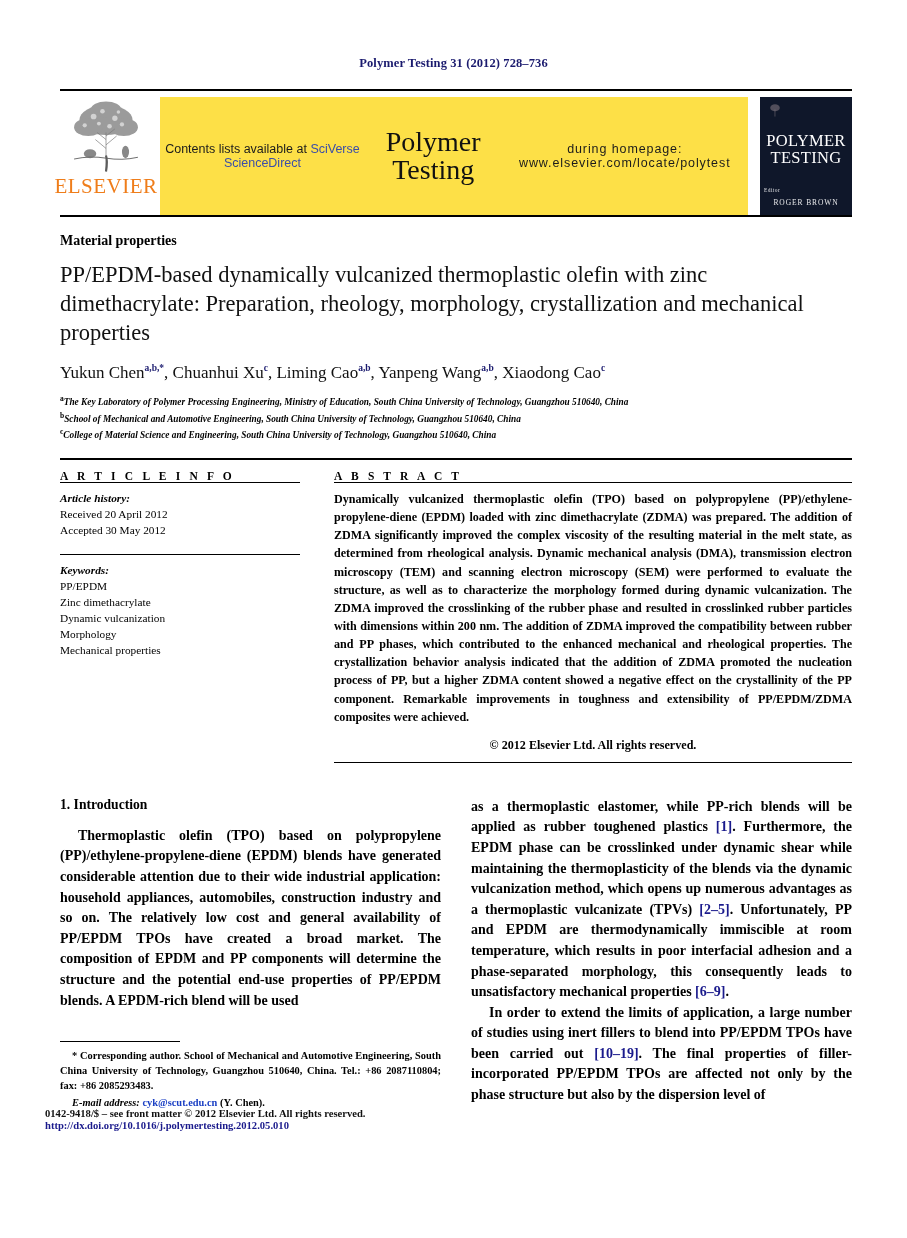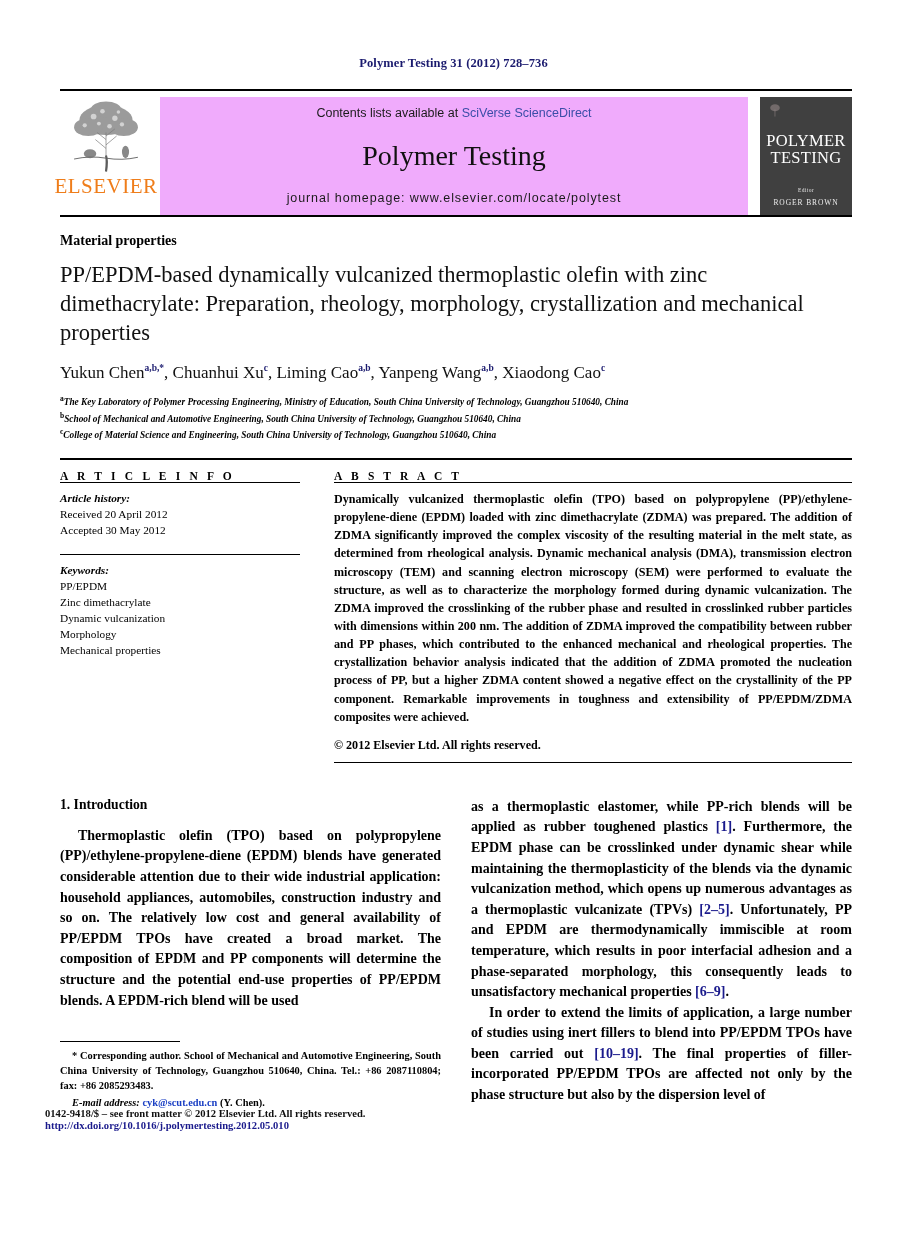--- a/index.html
+++ b/index.html
@@ -57,24 +57,24 @@
     font-family: "Liberation Serif", serif;
     font-size: 21px;
     letter-spacing: .5px;
     color: #ef7d1a;
     line-height: 1;
     margin-top: 1px;
     white-space: nowrap;
   }
   .journal-band {
     flex: 1 1 auto;
-    background: #f0abfc;
+    background: #fde047;
     margin: 0 12px 0 8px;
     display: flex;
-    flex-direction: column;
+    flex-direction: row;
     justify-content: space-between;
     align-items: center;
     padding: 9px 0 10px 0;
     box-sizing: border-box;
     text-align: center;
   }
   .contents-line {
     font-family: "Liberation Sans", sans-serif;
     font-size: 12.5px;
     color: #1b1b1b;
@@ -90,25 +90,24 @@
   }
   .homepage-line {
     font-family: "Liberation Sans", sans-serif;
     font-size: 12.5px;
     color: #1b1b1b;
     letter-spacing: .9px;
   }
   .cover {
     width: 92px;
     flex: 0 0 92px;
-    background: #404040;
+    background: #0f172a;
     color: #ffffff;
     display: flex;
     flex-direction: column;
-    align-items: center;
     box-sizing: border-box;
     padding: 6px 4px 8px 4px;
     position: relative;
   }
   .cover-tree {
     width: 14px; height: 18px; opacity:.55; align-self:flex-start; margin-left:4px;
   }
   .cover-title {
     margin-top: 16px;
     font-family: "Liberation Serif", serif;
@@ -192,21 +191,21 @@
     font-weight: bold;
     font-size: 12.1px;
     line-height: 1.5;
     text-align: justify;
     margin: 0;
   }
   .abs-copy {
     font-family: "Liberation Serif", serif;
     font-weight: bold;
     font-size: 12.1px;
-    text-align: left;
+    text-align: center;
     margin-top: 12px;
   }
   .abs-rule { border-top: 1.5px solid #000; margin-top: 9px; }
 
   
   .bodycols {
     margin: 34px 55px 0 60px;
     display: flex;
     gap: 30px;
   }
@@ -305,21 +304,21 @@
         </g>
       </svg>
       <div class="elsevier-word">ELSEVIER</div>
     </div>
 
     <div class="journal-band">
       <div class="contents-line">
         <span>Contents lists available at </span><span class="sd">SciVerse ScienceDirect</span>
       </div>
       <div class="journal-title">Polymer Testing</div>
-      <div class="homepage-line">journal homepage: www.elsevier.com/locate/polytest</div>
+      <div class="homepage-line">during homepage: www.elsevier.com/locate/polytest</div>
     </div>
 
     <div class="cover">
       <svg class="cover-tree" viewBox="0 0 14 18">
         <ellipse cx="7" cy="6" rx="6" ry="4.5" fill="#d8c0c0" opacity=".6"></ellipse>
         <rect x="6.4" y="8" width="1.1" height="9" fill="#d8c0c0" opacity=".6"></rect>
       </svg>
       <div class="cover-title">
         <div>POLYMER</div>
         <div>TESTING</div>

